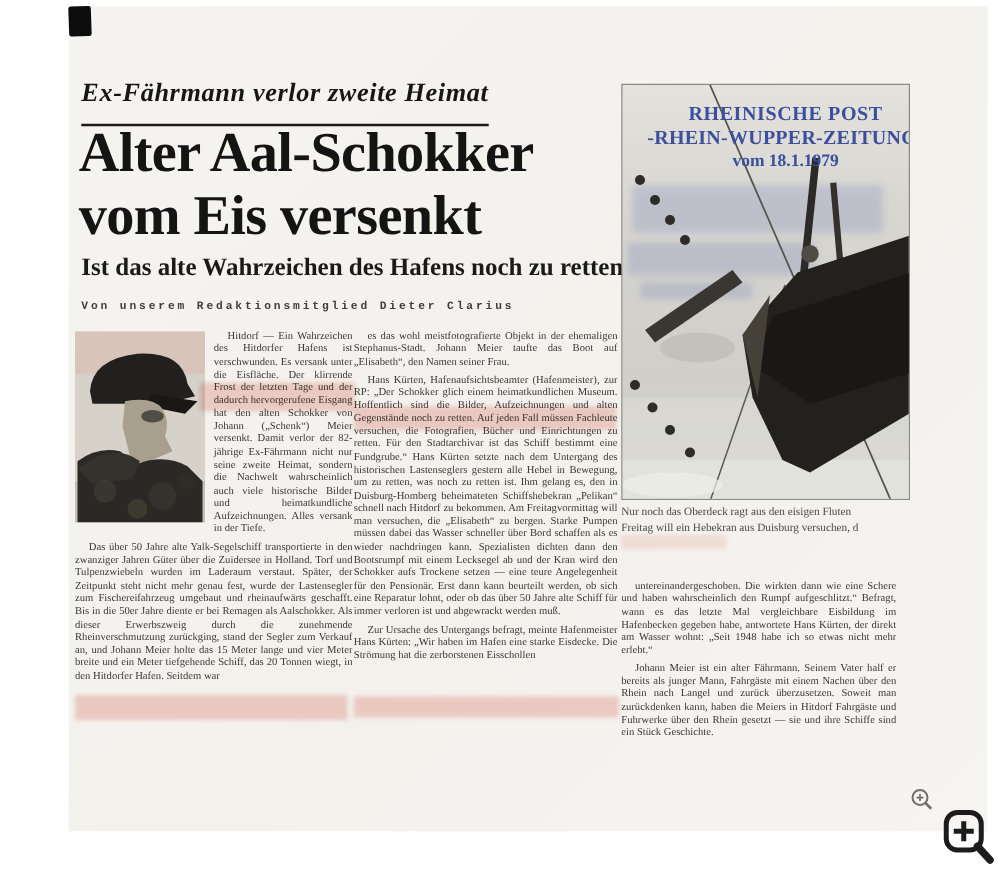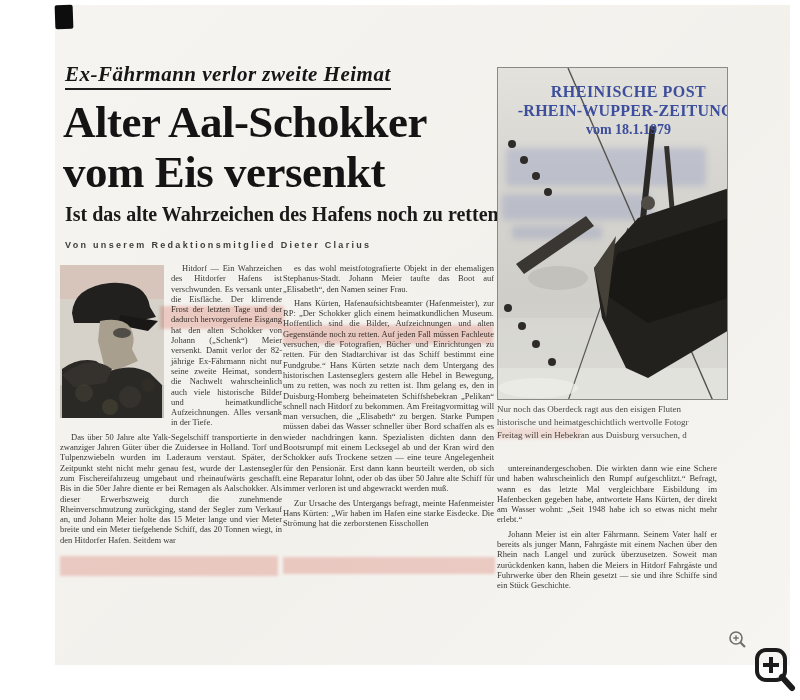--- a/index.html
+++ b/index.html
@@ -2,26 +2,26 @@
 <html><head>
 <meta charset="utf-8">
 <style>
   html,body{margin:0;padding:0;background:#ffffff;width:800px;height:700px;overflow:hidden;
     font-family:"Liberation Serif", serif;}
   .stage{position:relative;width:800px;height:700px;background:#fff;}
   .clipping{position:absolute;left:55px;top:5px;width:735px;height:660px;
     background:linear-gradient(135deg,#f6f4f0 0%,#f3f1ec 55%,#f6f5f1 100%);}
   .scan-blob{position:absolute;left:0;top:0;width:18px;height:24px;background:#0d0d0d;border-radius:2px;transform:rotate(-2deg);}
   .kicker{position:absolute;left:10px;top:57px;font-size:21px;font-weight:bold;font-style:italic;
-    color:#161616;letter-spacing:.5px;border-bottom:2.5px solid #1c1c1c;padding-bottom:1px;}
+    color:#161616;letter-spacing:.5px;border-bottom:2.5px solid #1c1c1c;padding-bottom:12px;}
   .headline{position:absolute;left:8px;top:92px;font-size:45px;line-height:50px;font-weight:bold;
     color:#141414;letter-spacing:-.5px;}
   .subhead{position:absolute;left:10px;top:198px;font-size:20px;font-weight:bold;color:#1a1a1a;}
   .byline{position:absolute;left:10px;top:235px;font-size:9px;font-weight:bold;color:#3e3e3c;
-    letter-spacing:2.3px;font-family:Liberation Sans, sans-serif;}
+    letter-spacing:2.3px;font-family:Liberation Mono, monospace;}
   .col{position:absolute;font-size:8.5px;line-height:10.3px;color:#393834;text-align:justify;overflow:hidden;}
   .col p{margin:0 0 4px 0;text-indent:11px;}
   .col1{left:5px;top:258px;width:222px;height:360px;}
   .col2{left:228px;top:258px;width:211px;height:360px;}
   .col3{left:442px;top:458px;width:220px;height:172px;}
   .portrait{float:left;width:104px;height:153px;margin:2px 7px 3px 0;}
   .photo{position:absolute;left:442px;top:62px;width:231px;height:333px;
     background:linear-gradient(180deg,#e3e2dd 0%,#d7d6d1 30%,#cfcec9 70%,#d9d8d3 100%);
     border:1px solid #8a8a85;box-sizing:border-box;overflow:hidden;}
   .masthead{position:absolute;left:0;top:14px;width:100%;text-align:center;color:#3c4e9c;
@@ -118,21 +118,20 @@
       </svg>
       <div class="masthead">
         <div class="m1">RHEINISCHE POST</div>
         <div class="m2">-RHEIN-WUPPER-ZEITUNG-</div>
         <div class="m3">vom 18.1.1979</div>
       </div>
     </div>
 
     <div class="caption">
       <span>Nur noch das Oberdeck ragt aus den eisigen Fluten</span>
-      <span>historische und heimatgeschichtlich wertvolle Fotogr</span>
       <span>Freitag will ein Hebekran aus Duisburg versuchen, d</span>
     </div>
 
     <div class="col col3">
       <p>untereinandergeschoben. Die wirkten dann wie eine Schere und haben wahrscheinlich den Rumpf aufgeschlitzt.“ Befragt, wann es das letzte Mal vergleichbare Eisbildung im Hafenbecken gegeben habe, antwortete Hans Kürten, der direkt am Wasser wohnt: „Seit 1948 habe ich so etwas nicht mehr erlebt.“</p>
       <p>Johann Meier ist ein alter Fährmann. Seinem Vater half er bereits als junger Mann, Fahrgäste mit einem Nachen über den Rhein nach Langel und zurück überzusetzen. Soweit man zurückdenken kann, haben die Meiers in Hitdorf Fahrgäste und Fuhrwerke über den Rhein gesetzt — sie und ihre Schiffe sind ein Stück Geschichte.</p>
     </div>
 
     <div class="smudge s1"></div>
     <div class="smudge s2"></div>

